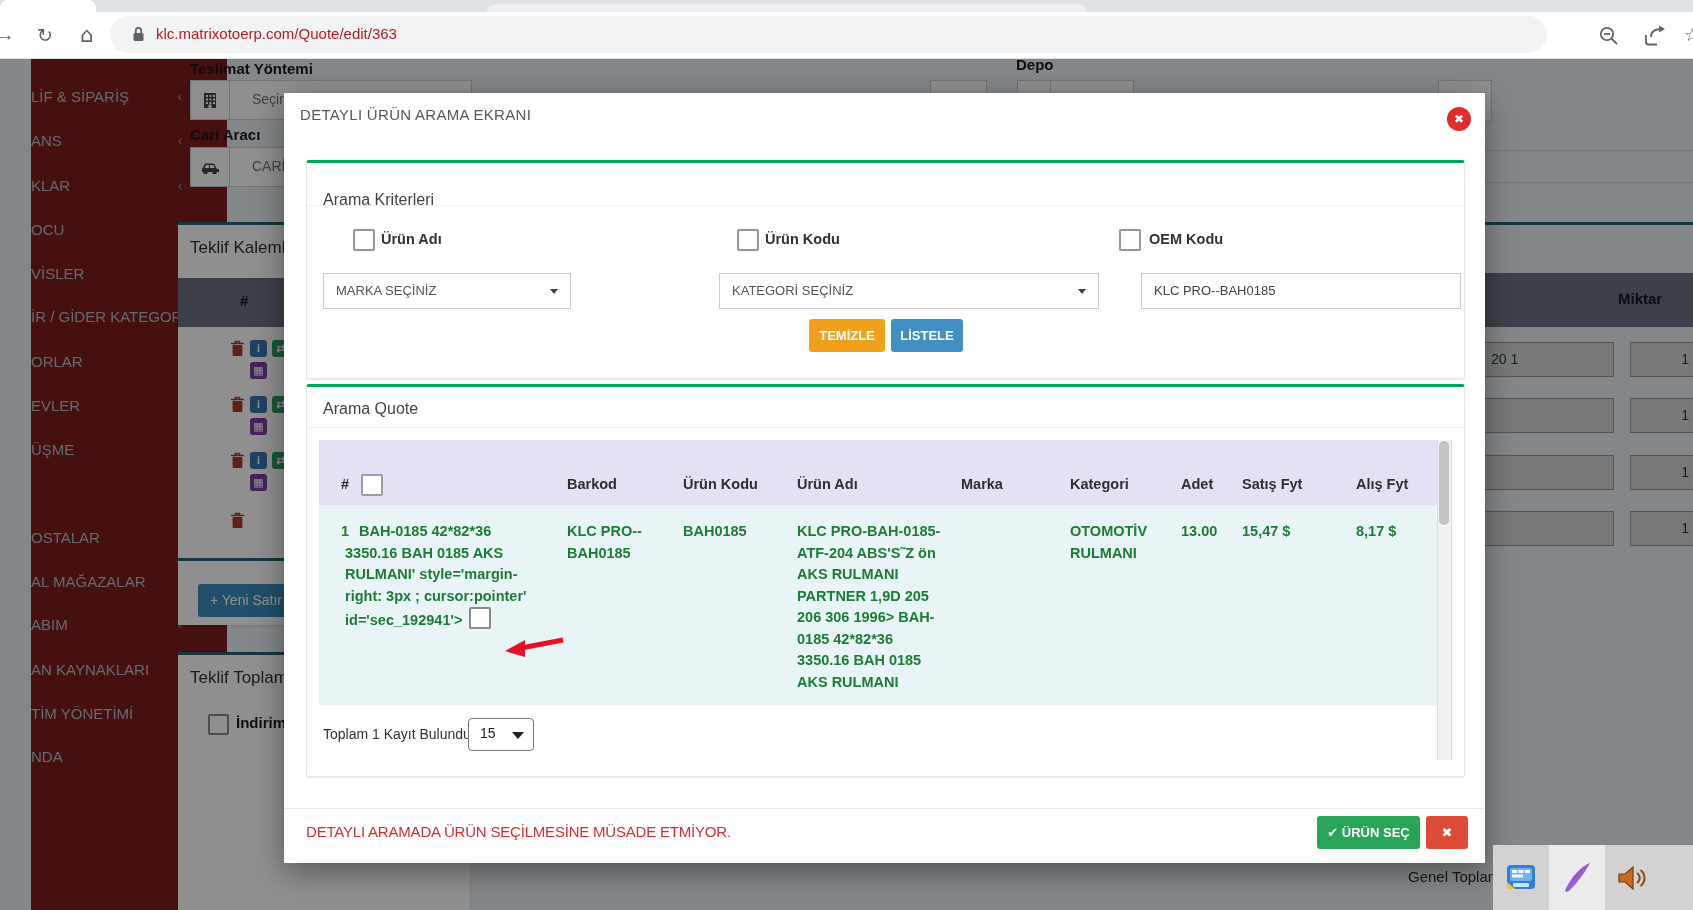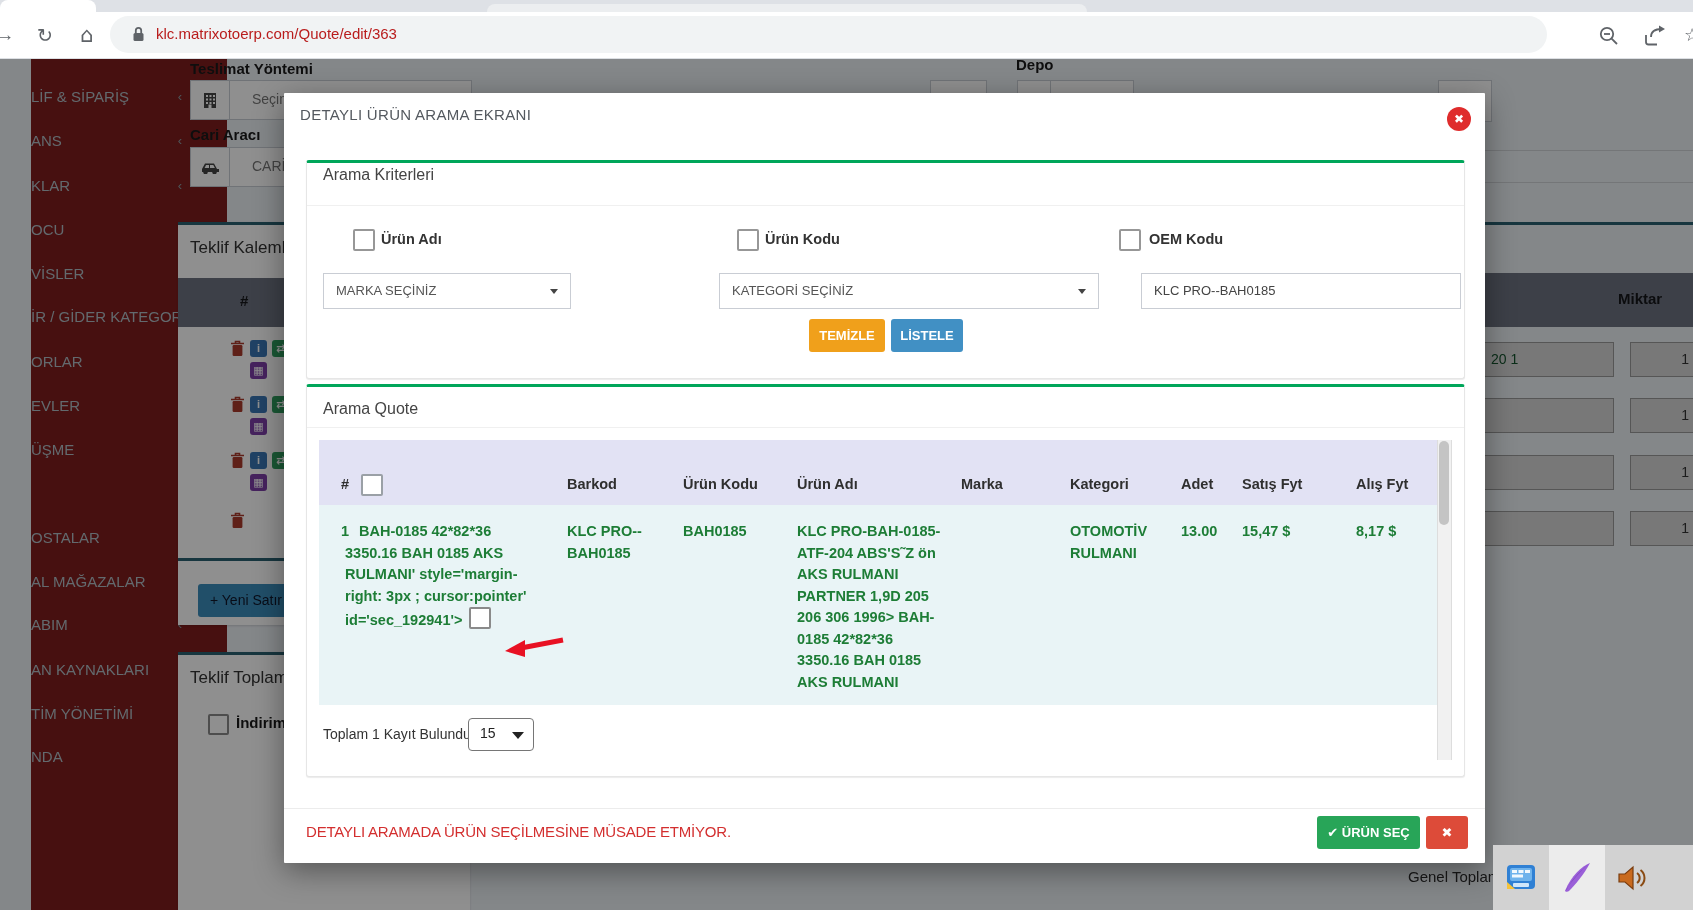--- a/index.html
+++ b/index.html
@@ -30,21 +30,21 @@
   .igroup{background:#fff;border:1px solid #c8cdd4;display:flex;}
   .iaddon{width:38px;border-right:1px solid #c8cdd4;display:flex;align-items:center;justify-content:center;background:#fff;}
   .ival{color:#777;font-size:14px;line-height:36px;padding-left:22px;white-space:nowrap;}
   .panelw{background:#fff;border-top:3px solid #2a6071;box-shadow:0 1px 2px rgba(0,0,0,.15);}
   .ptitle{font-size:17px;color:#333;}
   .thband{background:#6e7380;}
   .thtext{font-weight:bold;font-size:15px;color:#15161a;}
   .sqicon{width:17px;height:17px;border-radius:3px;color:#fff;font-size:11px;line-height:17px;text-align:center;font-weight:bold;}
   .gbox{background:#d6d6d6;border:1px solid #9a9a9a;}
   .hline{background:rgba(0,0,0,.12);height:1px;}
-  .btn-blue{background:#3c8dbc;color:#0f172a;border-radius:3px;font-size:14px;text-align:center;}
+  .btn-blue{background:#3c8dbc;color:#ffffff;border-radius:3px;font-size:14px;text-align:center;}
 
   
   .dim{left:0;top:58px;width:1693px;height:852px;background:rgba(0,0,0,.44);z-index:5;}
 
   
   .modal{left:284px;top:93px;width:1201px;height:770px;background:#fff;border-radius:1px;
     box-shadow:0 8px 30px rgba(0,0,0,.4);z-index:10;}
   .mtitle{left:16px;top:13px;font-size:15px;color:#54595f;letter-spacing:.3px;}
   .mclose{left:1163px;top:14px;width:24px;height:24px;border-radius:50%;background:#df2c2c;color:#fff;
     font-size:12px;line-height:24px;text-align:center;font-weight:bold;cursor:pointer;}
@@ -248,21 +248,21 @@
       </div>
   </div>
 
   <div class="abs dim"></div>
 
   <div class="abs modal">
     <div class="abs mtitle">DETAYLI ÜRÜN ARAMA EKRANI</div>
     <div class="abs mclose uni">✖</div>
 
     <div class="abs gpanel" style="left:22px;top:67px;width:1157px;height:215px">
-      <div class="abs gptitle" style="left:16px;top:3px">Arama Kriterleri</div>
+      <div class="abs gptitle" style="left:16px;top:28px">Arama Kriterleri</div>
       <div class="abs gpdivider" style="left:0;top:42px;width:1157px"></div>
 
       <div class="abs cb" style="left:46px;top:66px;width:18px;height:18px"></div>
       <div class="abs cblabel" style="left:74px;top:68px">Ürün Adı</div>
       <div class="abs cb" style="left:430px;top:66px;width:18px;height:18px"></div>
       <div class="abs cblabel" style="left:458px;top:68px">Ürün Kodu</div>
       <div class="abs cb" style="left:812px;top:66px;width:18px;height:18px"></div>
       <div class="abs cblabel" style="left:842px;top:68px">OEM Kodu</div>
 
       <div class="abs field" style="left:412px;top:110px;width:354px;height:34px">

